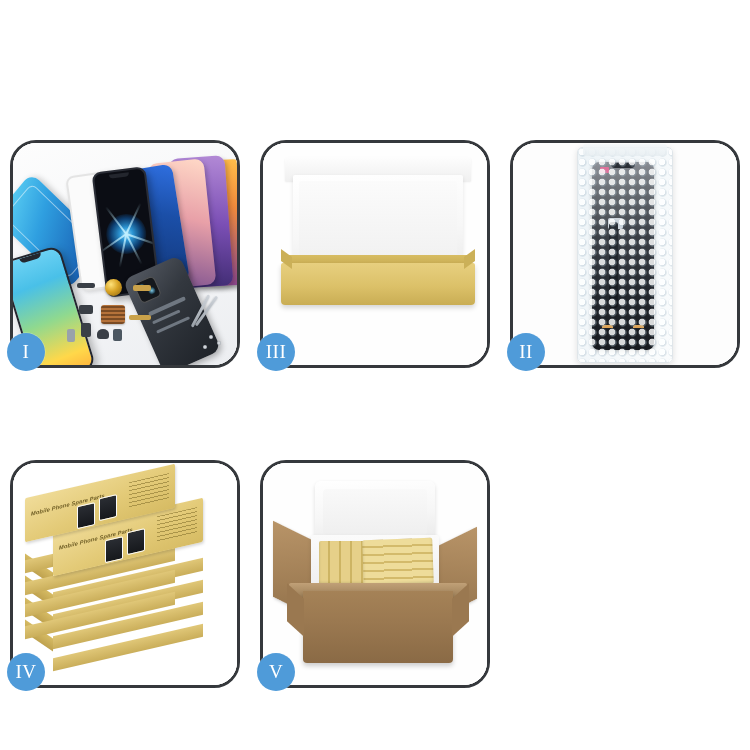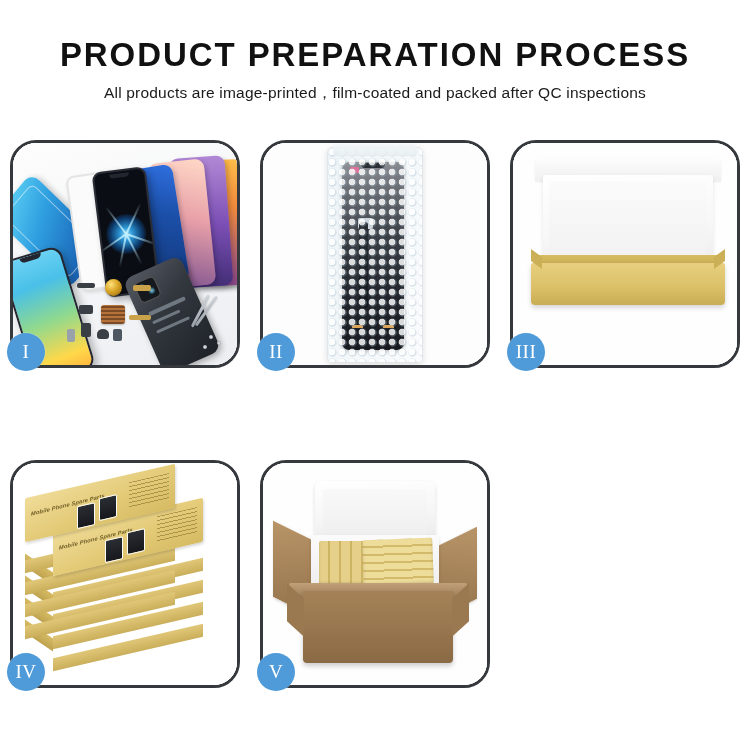--- a/index.html
+++ b/index.html
@@ -281,24 +281,20 @@
   .v-tab{position:absolute;width:15px;height:18px;background:rgba(140,112,78,.55);
         border-radius:1px;}
   .v-shadow{position:absolute;left:10px;bottom:18px;width:200px;height:10px;
         background:radial-gradient(ellipse at center,rgba(0,0,0,.12),rgba(0,0,0,0) 70%);}
 </style>
 </head>
 <body>
 
 <div class="page">
 
-  <div class="header">
-    <h1 class="title">PRODUCT PREPARATION PROCESS</h1>
-    <p class="subtitle">All products are image-printed，film-coated and packed after QC inspections</p>
-  </div>
 
   <div class="grid">
 
     <div class="panel">
       <div class="panel-inner">
         <div class="scene1">
           <div class="ph p-blue"></div>
           <div class="ph p-f5"></div>
           <div class="ph p-f4"></div>
           <div class="ph p-f3"></div>
@@ -341,53 +337,53 @@
           <span class="screw" style="left:196px;top:192px;"></span>
           <span class="screw" style="left:204px;top:198px;"></span>
           <span class="screw" style="left:190px;top:202px;"></span>
         </div>
       </div>
       <span class="badge">I</span>
     </div>
 
     <div class="panel">
       <div class="panel-inner">
+        <div class="scene3">
+          <div class="s3-lid"></div>
+          <div class="s3-foam"></div>
+          <div class="s3-fill"></div>
+          <div class="s3-inner"></div>
+          <div class="s3-boxfront"></div>
+        </div>
+      </div>
+      <span class="badge">III</span>
+    </div>
+
+    <div class="panel">
+      <div class="panel-inner">
         <div class="scene2">
           <div class="bagwrap">
             <div class="bag">
               <div class="lcd">
                 <span class="notch"></span>
                 <span class="sticker"></span>
                 <span class="conn"></span>
                 <span class="cable"></span>
                 <span class="gold" style="left:10px;bottom:8px;"></span>
                 <span class="gold" style="right:10px;bottom:8px;"></span>
                 <span class="foot" style="left:6px;width:20px;"></span>
                 <span class="foot" style="right:6px;width:20px;"></span>
               </div>
               <div class="bubbles"></div>
             </div>
             <div class="bagtop"></div>
           </div>
         </div>
       </div>
       <span class="badge">II</span>
-    </div>
-
-    <div class="panel">
-      <div class="panel-inner">
-        <div class="scene3">
-          <div class="s3-lid"></div>
-          <div class="s3-foam"></div>
-          <div class="s3-fill"></div>
-          <div class="s3-inner"></div>
-          <div class="s3-boxfront"></div>
-        </div>
-      </div>
-      <span class="badge">III</span>
     </div>
 
     <div class="panel">
       <div class="panel-inner">
         <div class="scene4">
           <div class="stack">
             <span class="edge" style="top:148px;"></span>
             <span class="edge" style="top:126px;"></span>
             <span class="edge" style="top:104px;"></span>
             <span class="edge" style="top:82px;"></span>

